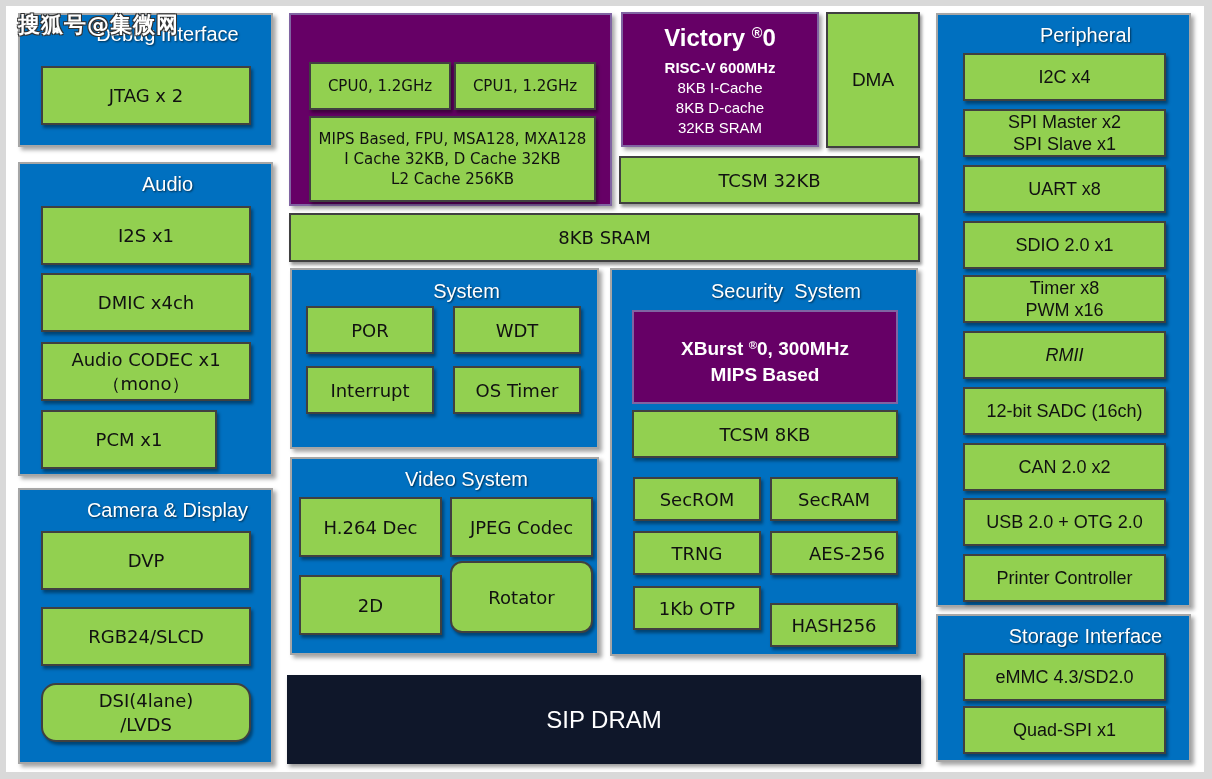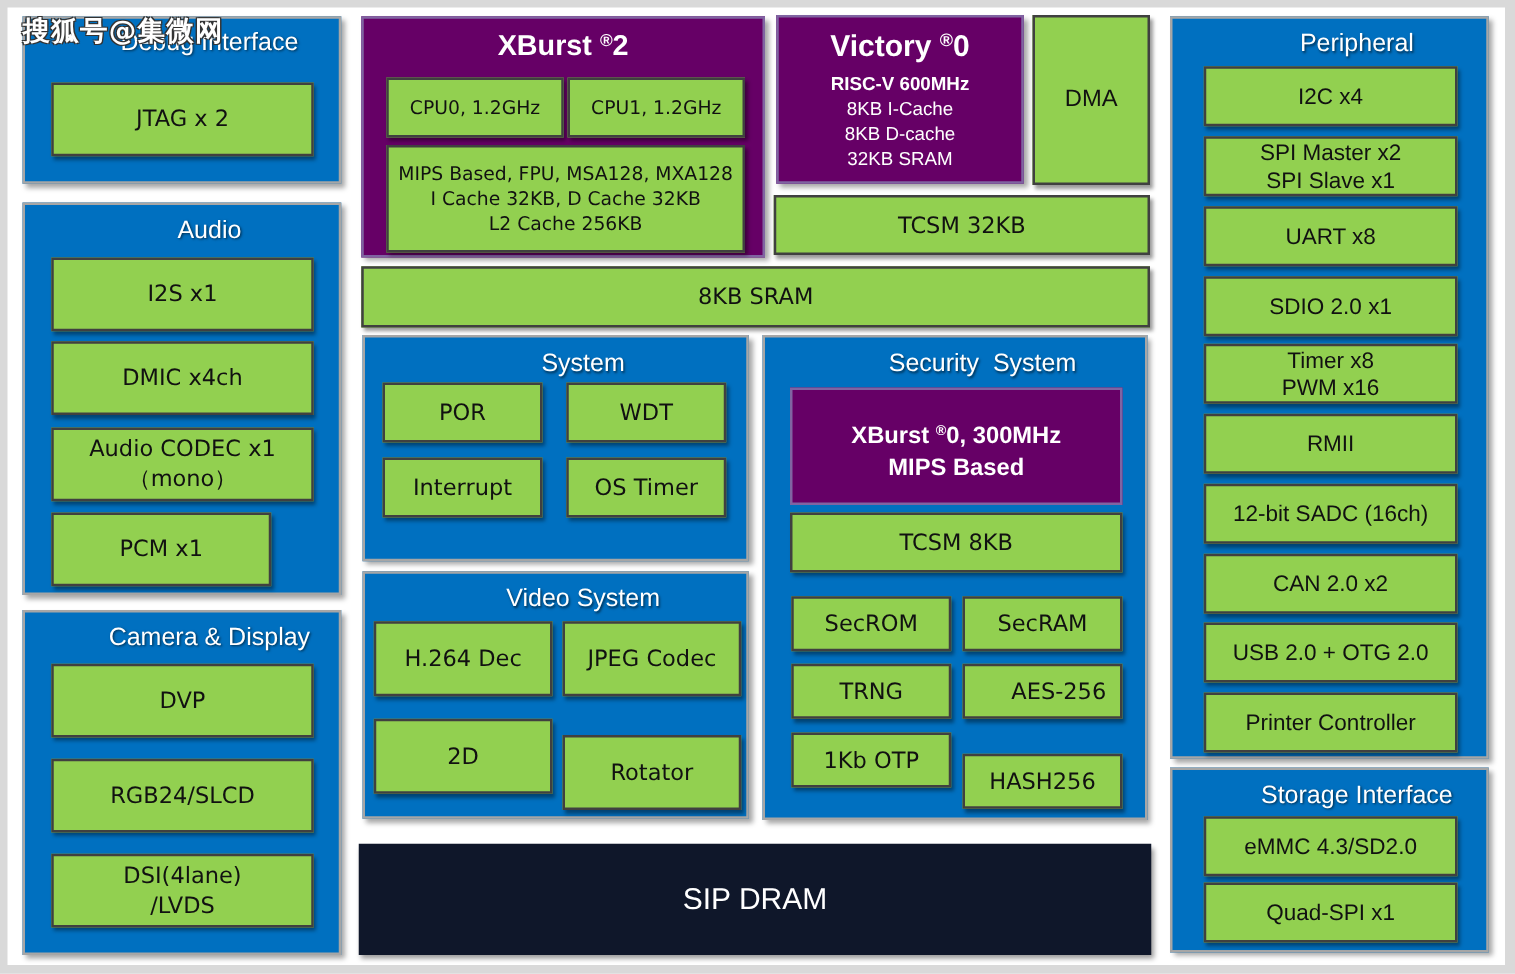--- a/index.html
+++ b/index.html
@@ -39,30 +39,27 @@
     <span>Audio CODEC x1</span>
     <span>（mono）</span>
   </div>
   <div class="abs green sans f18" style="left:21px;top:246px;width:176px;height:59px;">PCM x1</div>
 </div>
 
 <div class="abs blue" style="left:18px;top:488px;width:255px;height:276px;">
   <div class="gtitle" style="top:9px;">Camera &amp; Display</div>
   <div class="abs green sans f18" style="left:21px;top:41px;width:210px;height:59px;">DVP</div>
   <div class="abs green sans f18" style="left:21px;top:117px;width:210px;height:59px;">RGB24/SLCD</div>
-  <div class="abs green sans f18" style="left:21px;top:193px;width:210px;height:59px;flex-direction:column;line-height:24px;">
+  <div class="abs green sans f18" style="left:21px;top:193px;width:210px;height:59px;flex-direction:column;line-height:24px;border-radius:15px;">
     <span>DSI(4lane)</span>
     <span>/LVDS</span>
   </div>
 </div>
 
 <div class="abs purple" style="left:289px;top:13px;width:323px;height:193px;">
-  <div class="abs ptitle" style="left:0;right:0;top:8px;font-size:23px;">
-    <span>XBurst</span> <span class="sup">®</span><span>2</span>
-  </div>
   <div class="abs green sans f15" style="left:18px;top:47px;width:142px;height:48px;">CPU0, 1.2GHz</div>
   <div class="abs green sans f15" style="left:163px;top:47px;width:142px;height:48px;">CPU1, 1.2GHz</div>
   <div class="abs green sans f15" style="left:18px;top:101px;width:287px;height:86px;flex-direction:column;line-height:20px;">
     <span>MIPS Based, FPU, MSA128, MXA128</span>
     <span>I Cache 32KB, D Cache 32KB</span>
     <span>L2 Cache 256KB</span>
   </div>
 </div>
 
 <div class="abs purple" style="left:621px;top:12px;width:198px;height:135px;">
@@ -89,21 +86,21 @@
   <div class="abs green sans f18" style="left:161px;top:36px;width:128px;height:48px;">WDT</div>
   <div class="abs green sans f18" style="left:14px;top:96px;width:128px;height:48px;">Interrupt</div>
   <div class="abs green sans f18" style="left:161px;top:96px;width:128px;height:48px;">OS Timer</div>
 </div>
 
 <div class="abs blue" style="left:290px;top:457px;width:309px;height:198px;">
   <div class="gtitle" style="top:9px;">Video System</div>
   <div class="abs green sans f18" style="left:7px;top:38px;width:143px;height:60px;">H.264 Dec</div>
   <div class="abs green sans f18" style="left:158px;top:38px;width:143px;height:60px;">JPEG Codec</div>
   <div class="abs green sans f18" style="left:7px;top:116px;width:143px;height:60px;">2D</div>
-  <div class="abs green sans f18" style="left:158px;top:129px;width:143px;height:60px;">Rotator</div>
+  <div class="abs green sans f18" style="left:158px;top:102px;width:143px;height:72px;border-radius:12px;">Rotator</div>
 </div>
 
 <div class="abs blue" style="left:610px;top:268px;width:308px;height:388px;">
   <div class="gtitle" style="top:10px;white-space:pre;">Security  System</div>
   <div class="abs purple" style="left:20px;top:40px;width:266px;height:94px;box-shadow:none;">
     <div class="abs ptitle" style="left:0;right:0;top:20px;font-size:19px;line-height:26px;">
       <div><span>XBurst</span> <span class="sup">®</span><span>0, 300MHz</span></div>
       <div>MIPS Based</div>
     </div>
   </div>
@@ -122,21 +119,21 @@
   <div class="abs green lib f18" style="left:25px;top:94px;width:203px;height:48px;flex-direction:column;line-height:22px;">
     <span>SPI Master x2</span>
     <span>SPI Slave x1</span>
   </div>
   <div class="abs green lib f18" style="left:25px;top:150px;width:203px;height:48px;">UART x8</div>
   <div class="abs green lib f18" style="left:25px;top:206px;width:203px;height:48px;">SDIO 2.0 x1</div>
   <div class="abs green lib f18" style="left:25px;top:260px;width:203px;height:48px;flex-direction:column;line-height:22px;">
     <span>Timer x8</span>
     <span>PWM x16</span>
   </div>
-  <div class="abs green lib f18" style="left:25px;top:316px;width:203px;height:48px;">RMII</div>
+  <div class="abs green lib f18" style="left:25px;top:316px;width:203px;height:48px;font-style:italic;">RMII</div>
   <div class="abs green lib f18" style="left:25px;top:372px;width:203px;height:48px;">12-bit SADC (16ch)</div>
   <div class="abs green lib f18" style="left:25px;top:428px;width:203px;height:48px;">CAN 2.0 x2</div>
   <div class="abs green lib f18" style="left:25px;top:483px;width:203px;height:48px;">USB 2.0 + OTG 2.0</div>
   <div class="abs green lib f18" style="left:25px;top:539px;width:203px;height:48px;">Printer Controller</div>
 </div>
 
 <div class="abs blue" style="left:936px;top:614px;width:255px;height:148px;">
   <div class="gtitle" style="top:9px;">Storage Interface</div>
   <div class="abs green lib f18" style="left:25px;top:37px;width:203px;height:48px;">eMMC 4.3/SD2.0</div>
   <div class="abs green lib f18" style="left:25px;top:90px;width:203px;height:48px;">Quad-SPI x1</div>

